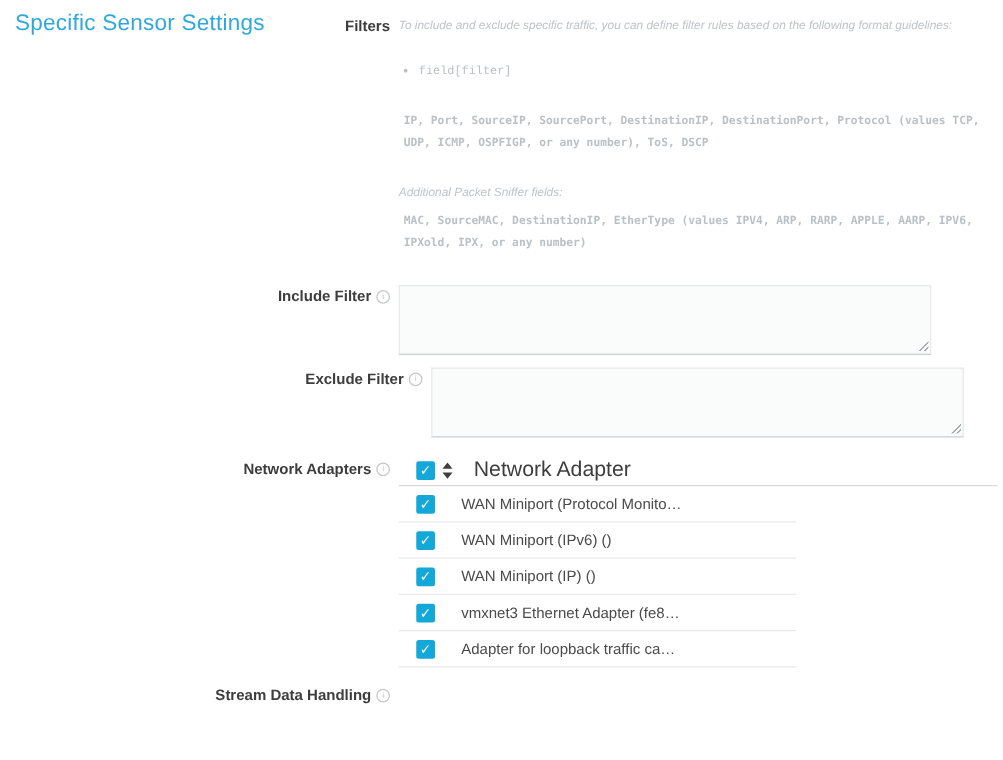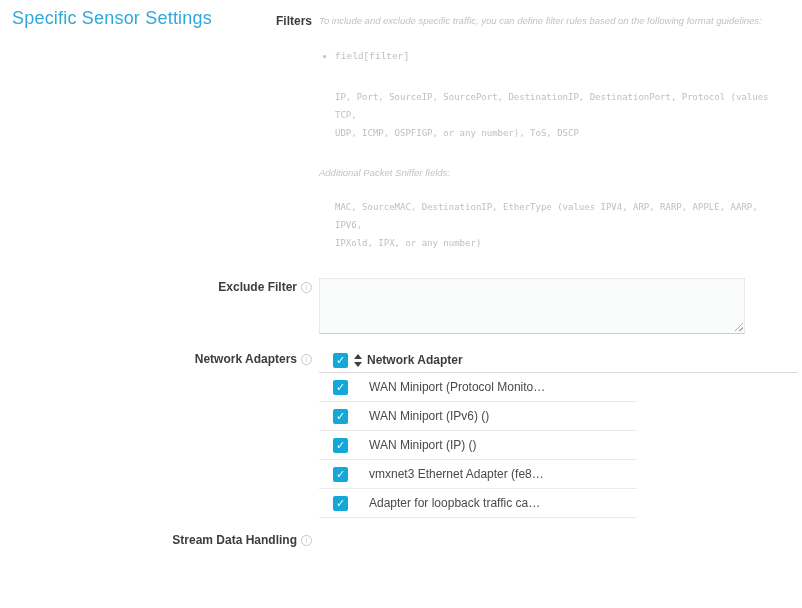--- a/index.html
+++ b/index.html
@@ -29,28 +29,28 @@
   .row-filters .content-cell { width:484px; }
   .hint { color:#bfc3c7; font-style:italic; font-size:9.5px; line-height:18px; margin:0; }
   .hint-intro { margin-bottom:20px; }
   .bullet-list { margin:6px 0 24px 0; padding-left:16px; color:#bcc0c4; }
   .bullet-list li {
     font-family:Liberation Mono, monospace; font-size:9.5px; line-height:14px; color:#bcc0c4;
   }
   .fields-are { margin-bottom:2px; }
   .mono {
     font-family:"DejaVu Sans Mono", monospace; font-size:9px; color:#bcc0c4;
-    line-height:18px; white-space:pre-line; margin:16px;
+    line-height:18px; white-space:pre-line; margin:4px;font-weight:bold;
   }
   .mono-fields { margin-bottom:22px; }
   .additional-label { margin-bottom:2px; }
 
   
   .row-include { margin-top:20px; }
-  .row-exclude { margin-top:10px; }
+  .row-exclude { margin-top:10px;padding-left:26px; }
   .textarea-wrap { position:relative; width:426px; }
   .filter-textarea {
     display:block; width:100%; height:56px; box-sizing:border-box;
     background:#fafbfb; border:1px solid #e7e9ea; border-bottom-color:#caced1;
     resize:none; outline:none; padding:4px 6px;
     font:12px "Liberation Sans", sans-serif; color:#333;
   }
   .resize-grip {
     position:absolute; right:2px; bottom:3px; width:9px; height:9px;
     background:repeating-linear-gradient(-45deg, transparent 0 2px, #a8abad 2px 3px);
@@ -65,21 +65,21 @@
   }
   .checkbox {
     width:15px; height:15px; background:#13a8d7; border-radius:2px;
     color:#fff; font-size:11px; line-height:15px; text-align:center;
     font-weight:bold; flex:none; margin-left:14px;
     font-family:"DejaVu Sans", sans-serif; cursor:pointer;
   }
   .sort-icon { margin-left:6px; display:flex; flex-direction:column; align-items:center; gap:3px; cursor:pointer; }
   .tri-up { width:0; height:0; border-left:4px solid transparent; border-right:4px solid transparent; border-bottom:5px solid #3f3f3f; }
   .tri-down { width:0; height:0; border-left:4px solid transparent; border-right:4px solid transparent; border-top:5px solid #3f3f3f; }
-  .col-title { margin-left:5px; font-size:12px; font-weight:bold; color:#3d3d3d; }
+  .col-title { margin-left:17px; font-size:17px; font-weight:normal; color:#3d3d3d; }
   .adapter-row {
     display:flex; align-items:center; height:28px; width:318px;
     border-bottom:1px solid #eaeaea;
   }
   .adapter-label { margin-left:21px; font-size:12px; color:#4a4a4a; white-space:nowrap; }
 
   
   .row-stream { margin-top:12px;align-items:center; }
   .row-stream .label-cell { padding-top:3px; }
   .radio-option { display:flex; align-items:center; height:21px; margin-left:2px; cursor:pointer; }
@@ -109,20 +109,32 @@
           <li>field[filter]</li>
         </ul>
         <p class="mono mono-fields">IP, Port, SourceIP, SourcePort, DestinationIP, DestinationPort, Protocol (values TCP,
 UDP, ICMP, OSPFIGP, or any number), ToS, DSCP</p>
         <p class="hint additional-label">Additional Packet Sniffer fields:</p>
         <p class="mono">MAC, SourceMAC, DestinationIP, EtherType (values IPV4, ARP, RARP, APPLE, AARP, IPV6,
 IPXold, IPX, or any number)</p>
       </div>
     </div>
 
+    <div class="form-row row-include">
+      <div class="label-cell">
+        <span class="label-text">Include Filter</span>
+        <span class="info-icon">i</span>
+      </div>
+      <div class="content-cell">
+        <div class="textarea-wrap">
+          <textarea class="filter-textarea" style=""></textarea>
+          <span class="resize-grip"></span>
+        </div>
+      </div>
+    </div>
 
     <div class="form-row row-exclude">
       <div class="label-cell">
         <span class="label-text">Exclude Filter</span>
         <span class="info-icon">i</span>
       </div>
       <div class="content-cell">
         <div class="textarea-wrap">
           <textarea class="filter-textarea" style=""></textarea>
           <span class="resize-grip"></span>

